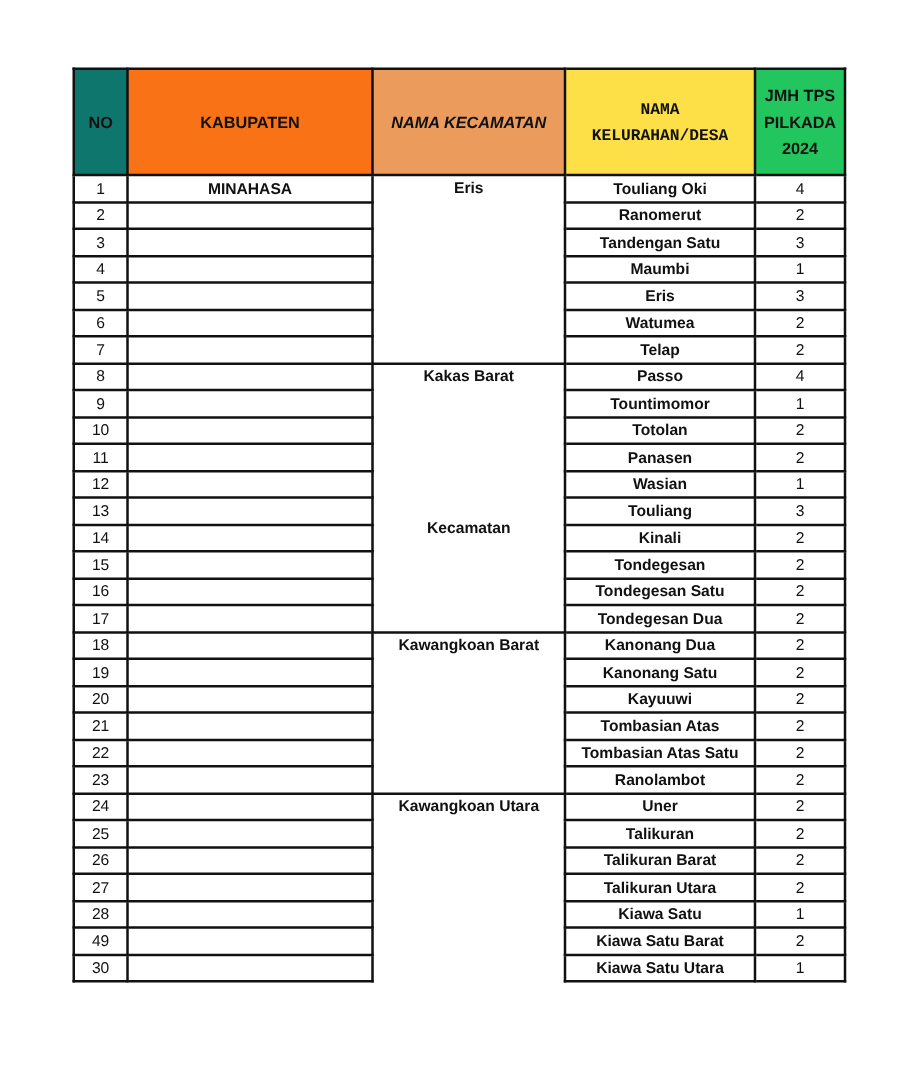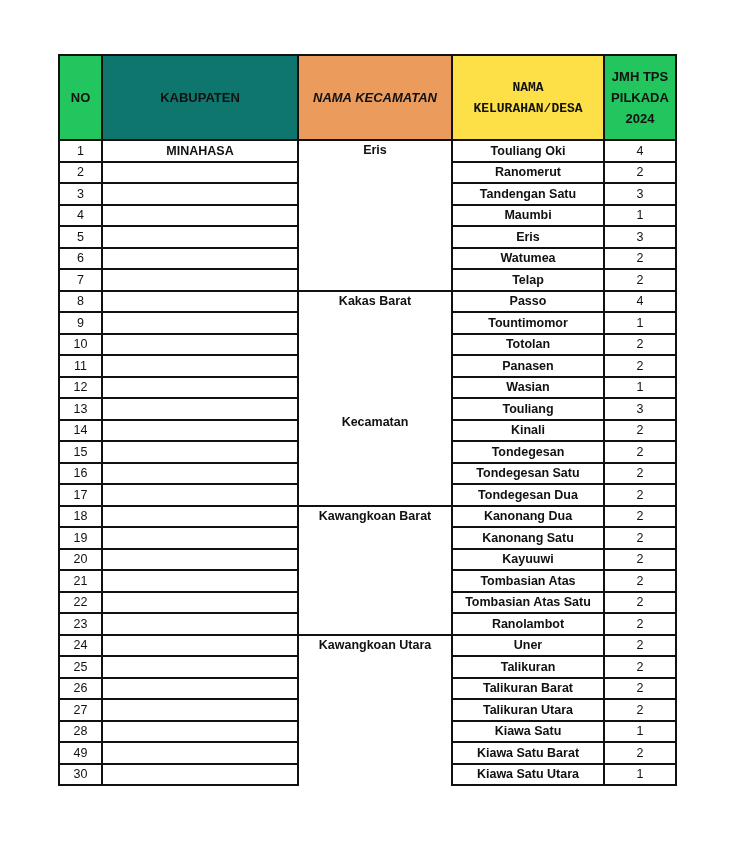--- a/index.html
+++ b/index.html
@@ -26,22 +26,22 @@
   <table>
     <colgroup>
       <col class="c-no">
         <col class="c-kab">
         <col class="c-kec">
         <col class="c-desa">
         <col class="c-tps">
     </colgroup>
     <thead>
       <tr>
-        <th style="background: #22c55e;">NO</th>
-        <th style="background: #0f766e;">KABUPATEN</th>
+        <th style="background: #0f766e;">NO</th>
+        <th style="background: #f97316;">KABUPATEN</th>
         <th style="background: rgb(235, 155, 92); font-style: italic;">NAMA KECAMATAN</th>
         <th style="background: #fde047; font-family: Liberation Mono, monospace;">
           <div>NAMA</div>
           <div>KELURAHAN/DESA</div>
         </th>
         <th style="background: #22c55e;">
           <div>JMH TPS</div>
           <div>PILKADA</div>
           <div>2024</div>
         </th>

